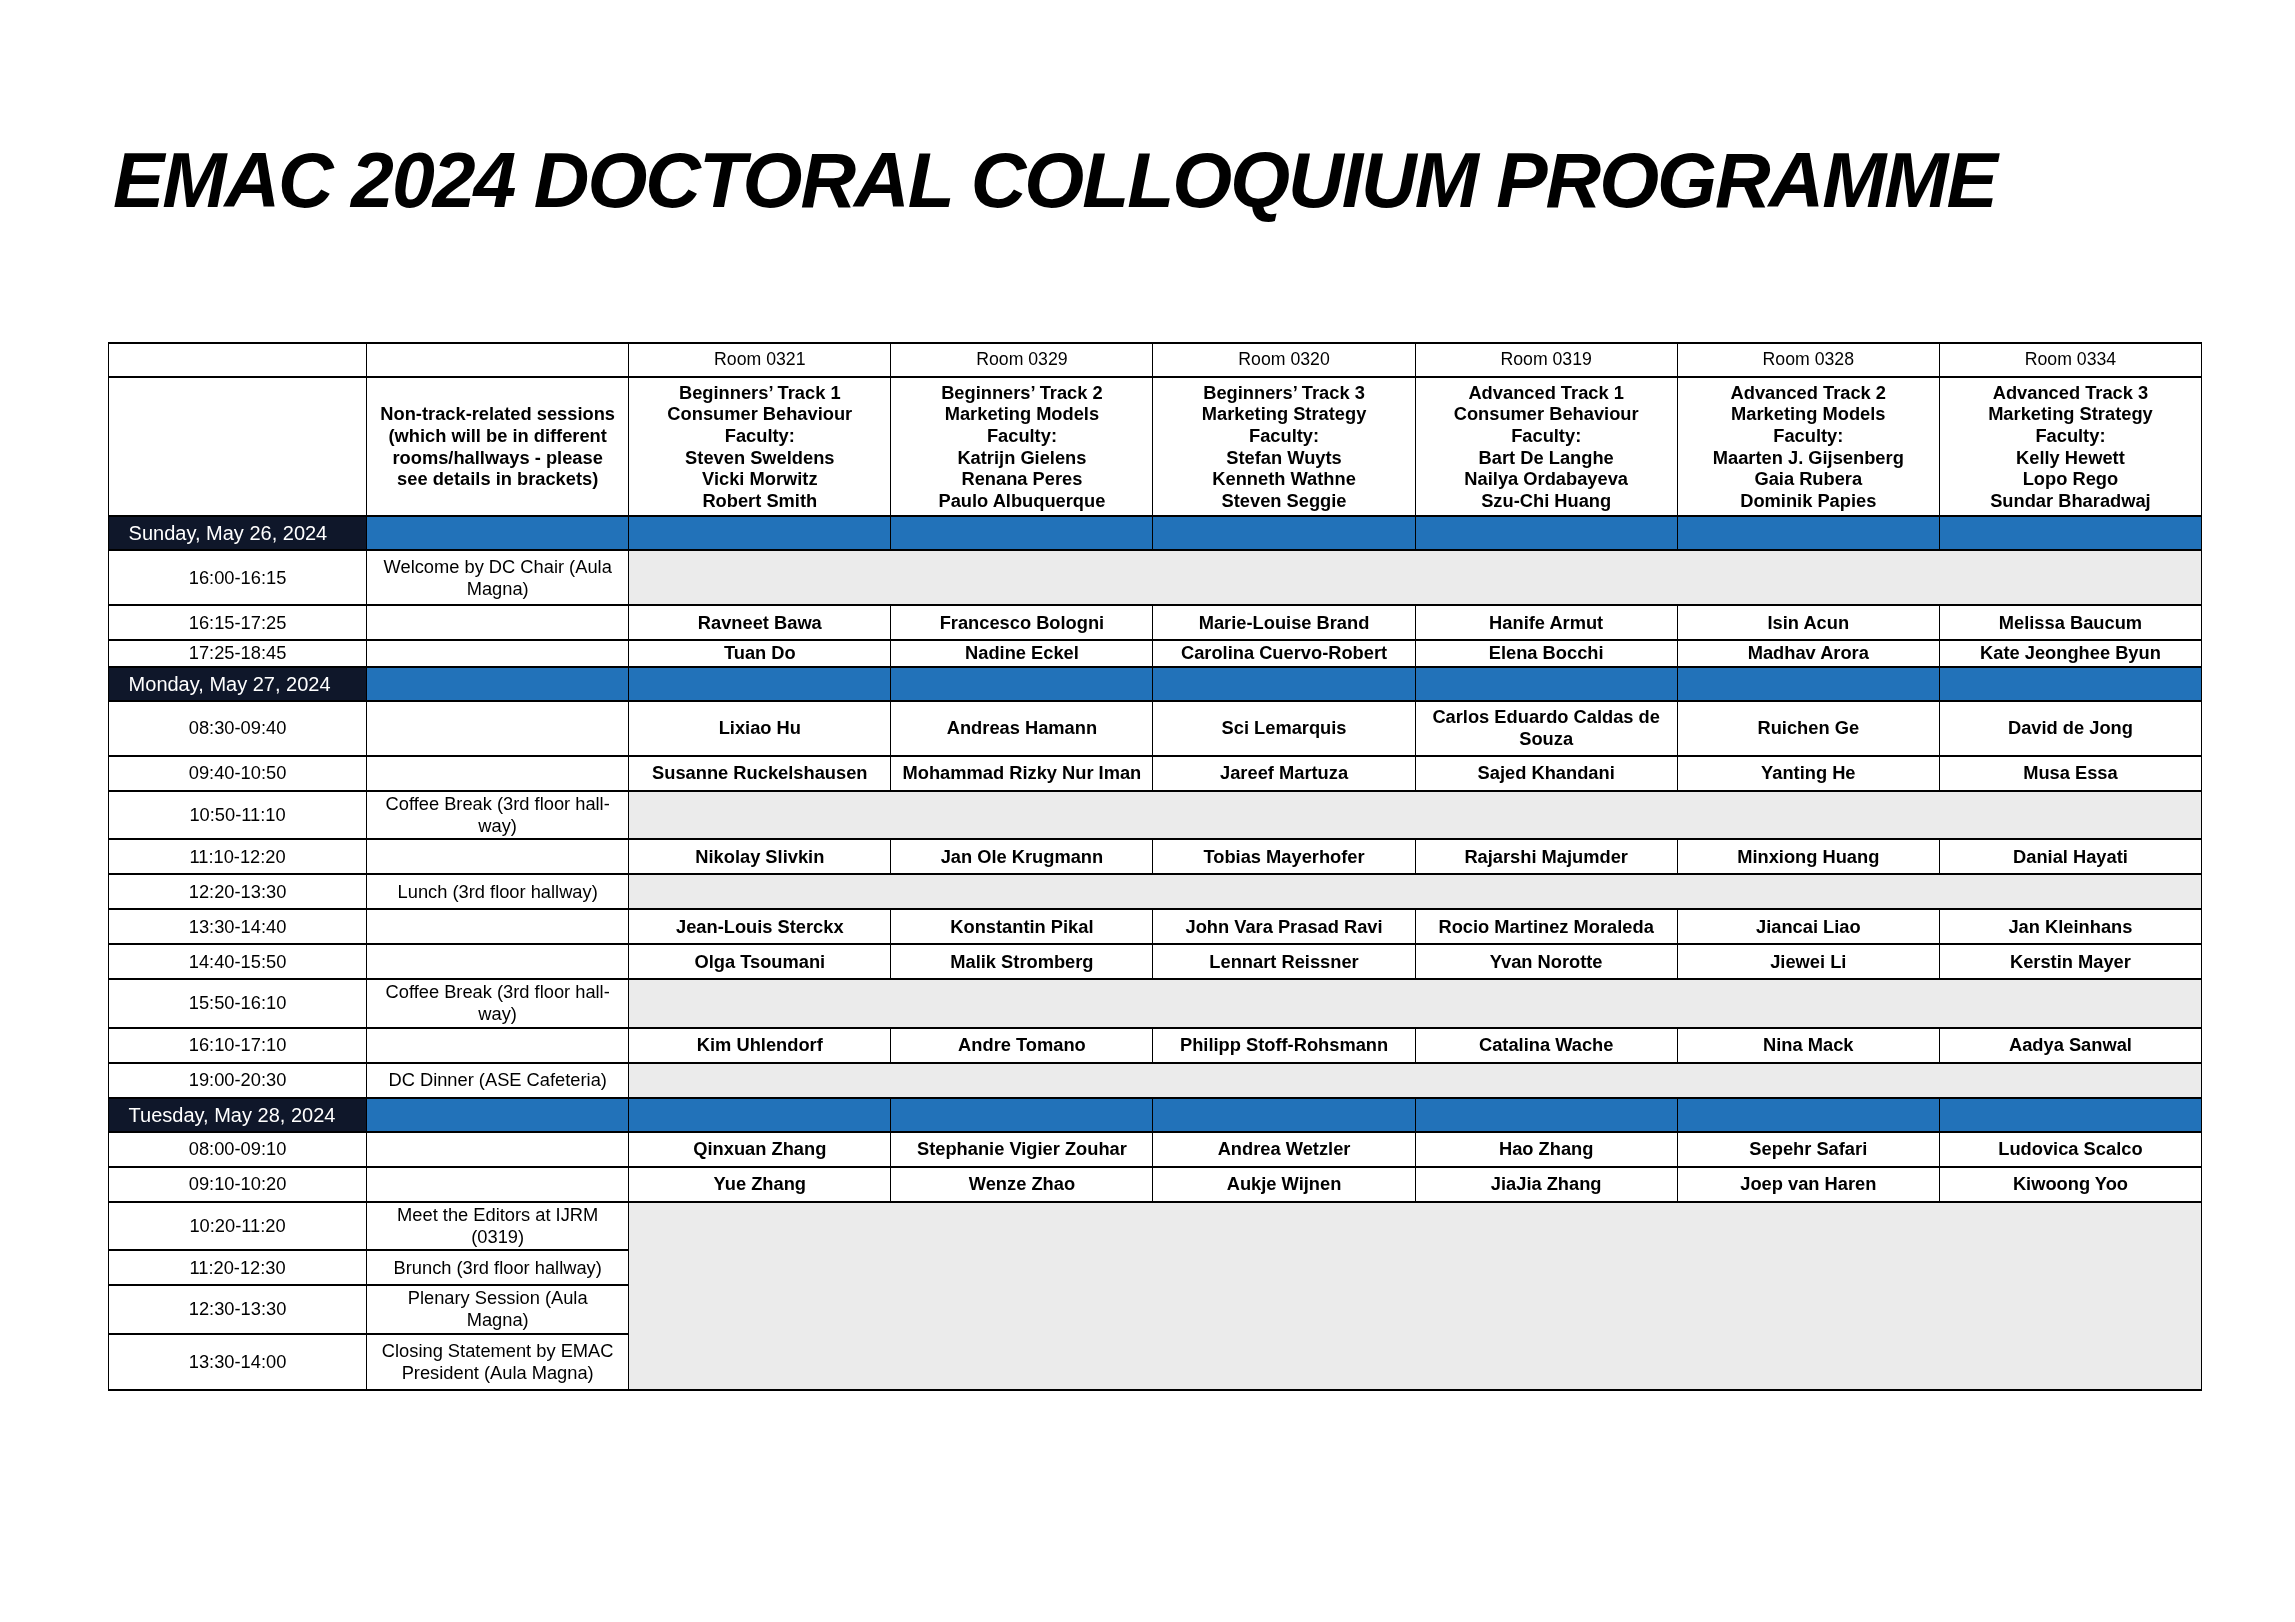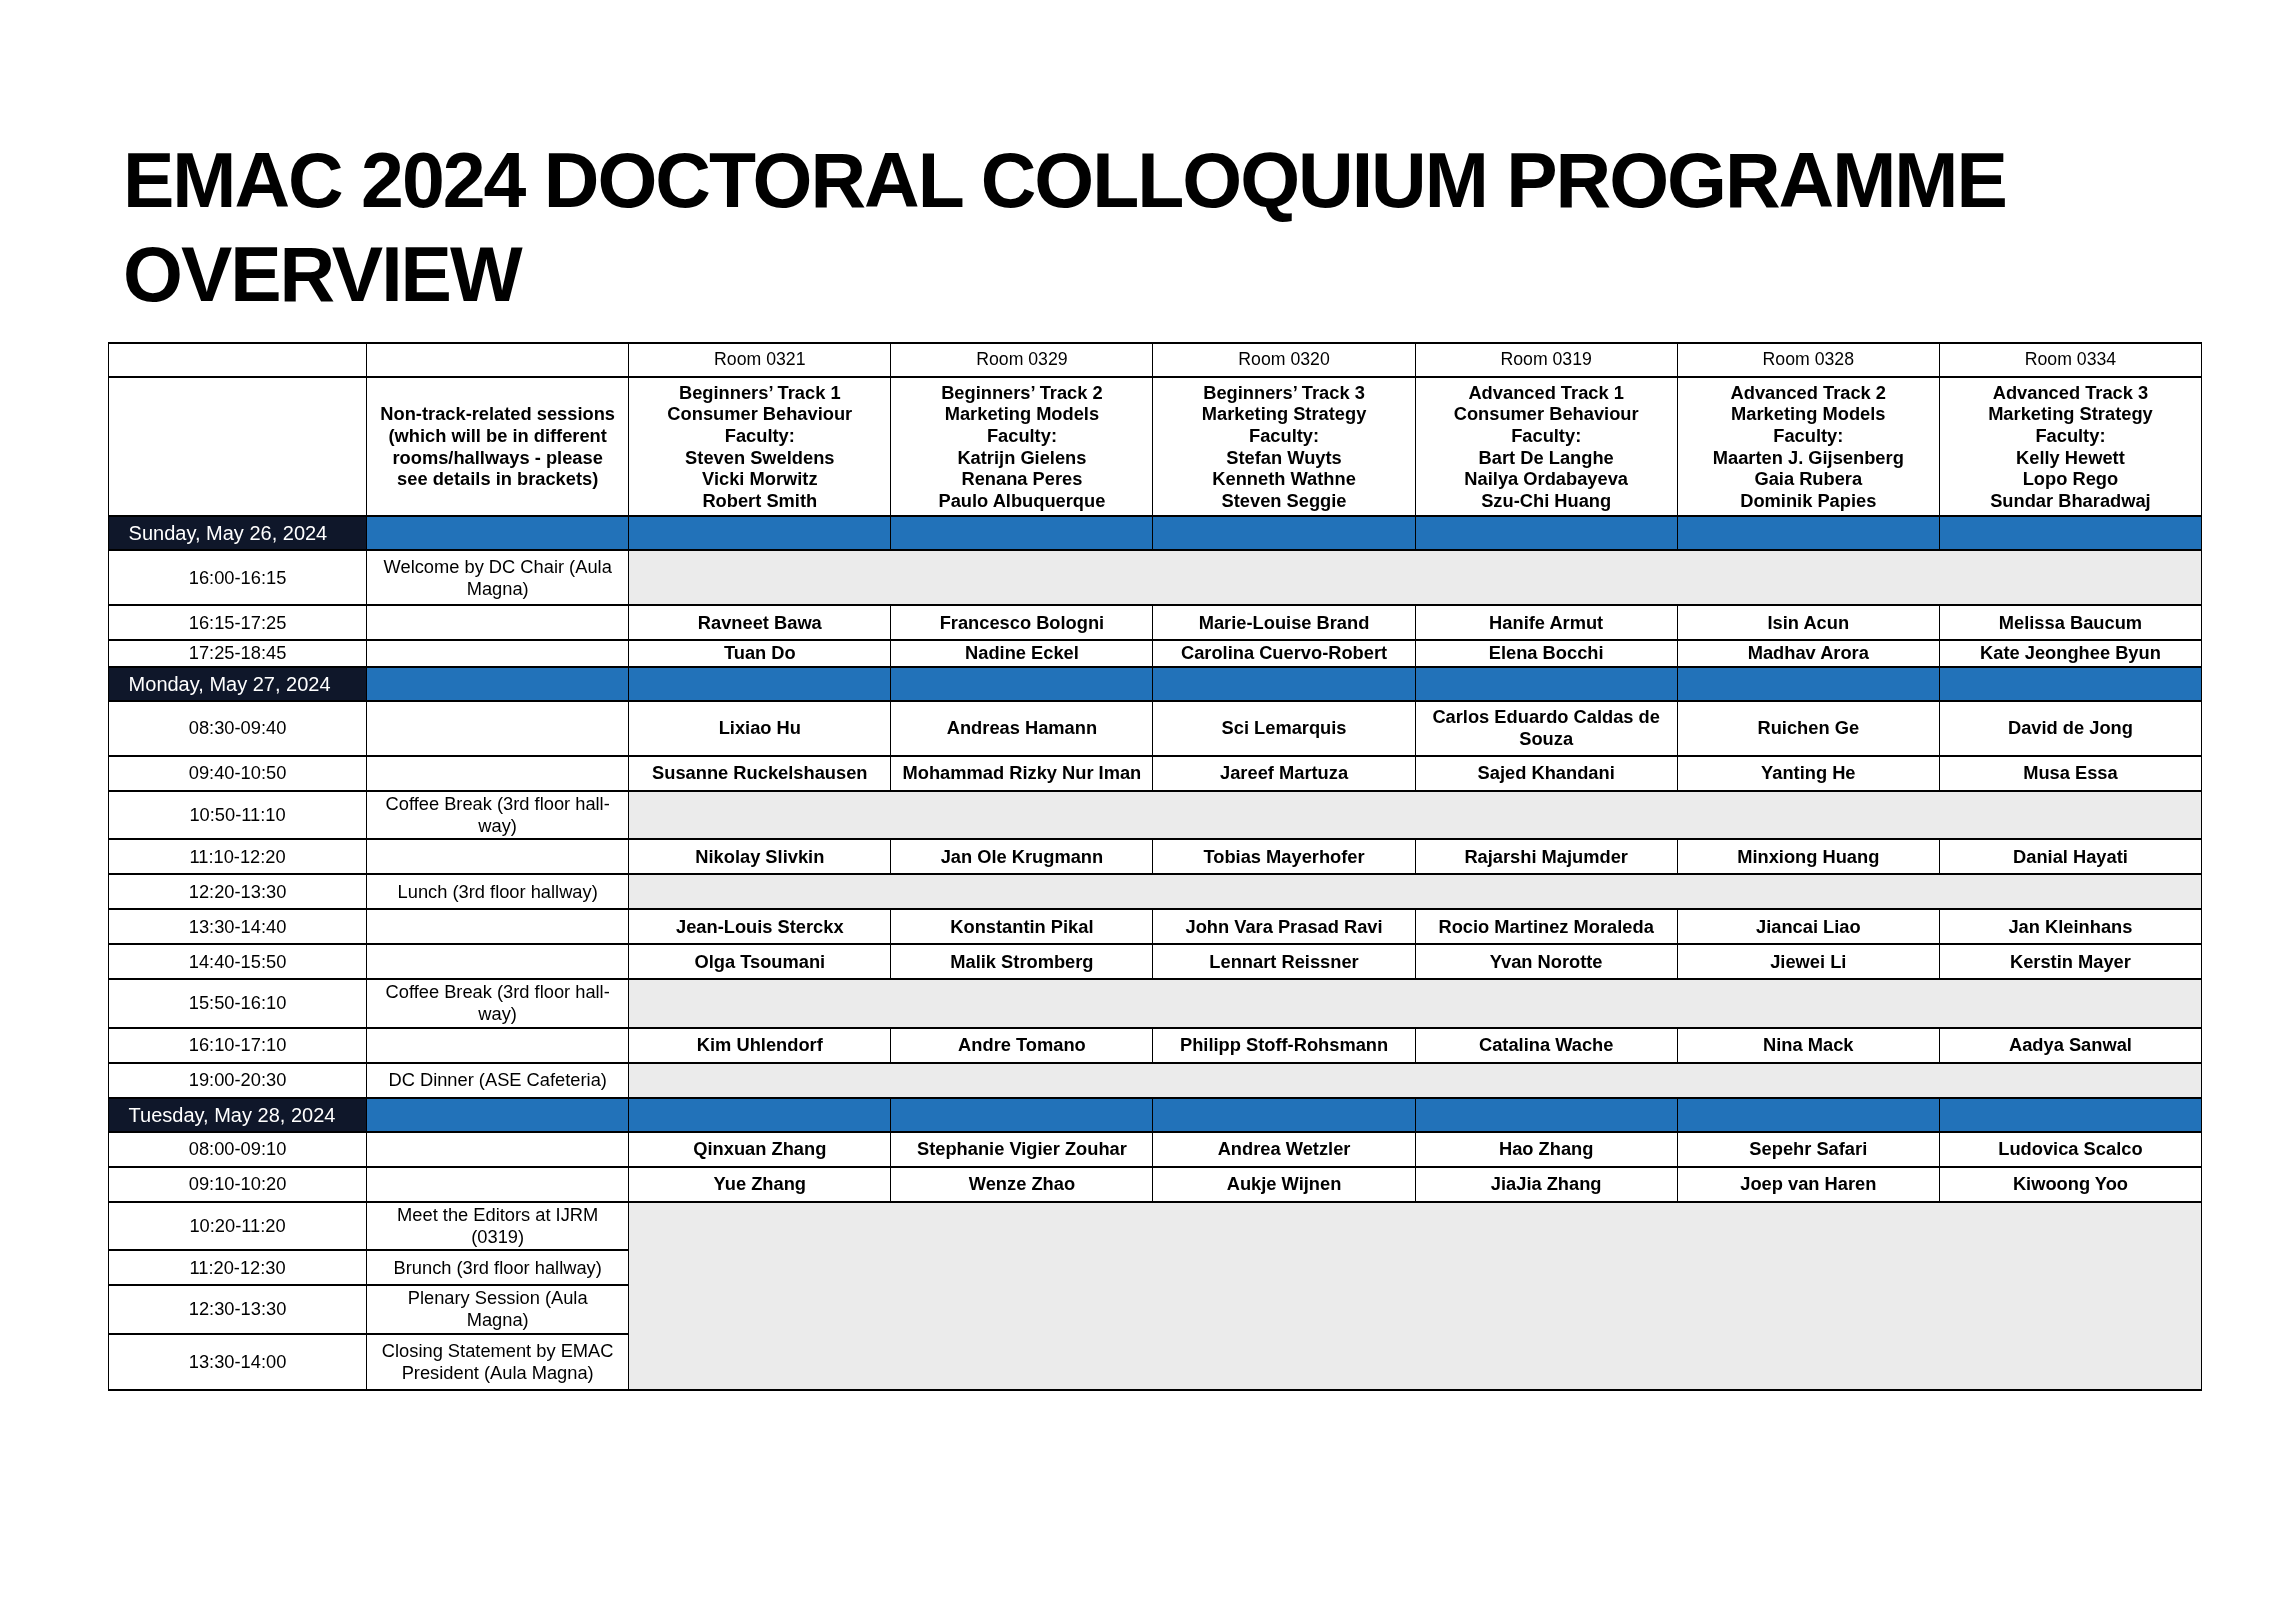--- a/index.html
+++ b/index.html
@@ -1,18 +1,18 @@
 <!DOCTYPE html>
 <html style="font-size:10.5px"><head>
 <meta charset="utf-8">
 <style>
   html,body{margin:0;padding:0;background:#ffffff;}
   body{width:2295px;height:1623px;position:relative;font-family:"Liberation Sans",sans-serif;color:#000;}
-  .page-title{position:absolute;left:123px;top:134px;width:2094px;
-    font-weight:bold;font-size:77px;line-height:1.22;letter-spacing:-2px;color:#000;}
+  .page-title{position:absolute;left:113px;top:134px;width:2094px;
+    font-weight:bold;font-size:77px;line-height:1.22;letter-spacing:-2px;color:#000;font-style:italic;}
   table.schedule{position:absolute;left:108px;top:342px;width:2094px;
     border-collapse:collapse;table-layout:fixed;}
   td{border-left:1.3px solid #000;border-right:1.3px solid #000;
      border-top:2.6px solid #000;border-bottom:2.6px solid #000;
      vertical-align:middle;text-align:center;font-size:18.3px;line-height:1.2;
      padding:1.3px 6.5px;overflow:hidden;background:#fff;}
   tr.rooms-row td{font-size:17.7px;}
   tr.tracks-row td{font-weight:bold;line-height:21.6px;padding:2.6px 9.2px;}
   td.day-cell{background:#2272B9;}
   td.day-label{background:#0f172a;color:#fff;text-align:left;padding-left:19.6px;
@@ -20,21 +20,20 @@
   td.time-cell{font-weight:normal;}
   td.session-cell{font-weight:normal;padding:1.3px 10.5px;}
   td.break-span{background:#EBEBEB;}
   td.speaker-cell{font-weight:bold;padding:1.3px 5.2px;margin-top:28px;}
 </style>
 </head>
 <body>
 
 <div class="page-title">
   <div>EMAC 2024 DOCTORAL COLLOQUIUM PROGRAMME</div>
-  <div>OVERVIEW</div>
 </div>
 
 <table class="schedule">
 <colgroup>
   <col style="width:258px">
       <col style="width:262px">
   <col style="width:262px">
       <col style="width:262px">
       <col style="width:262px">
   <col style="width:262px">

